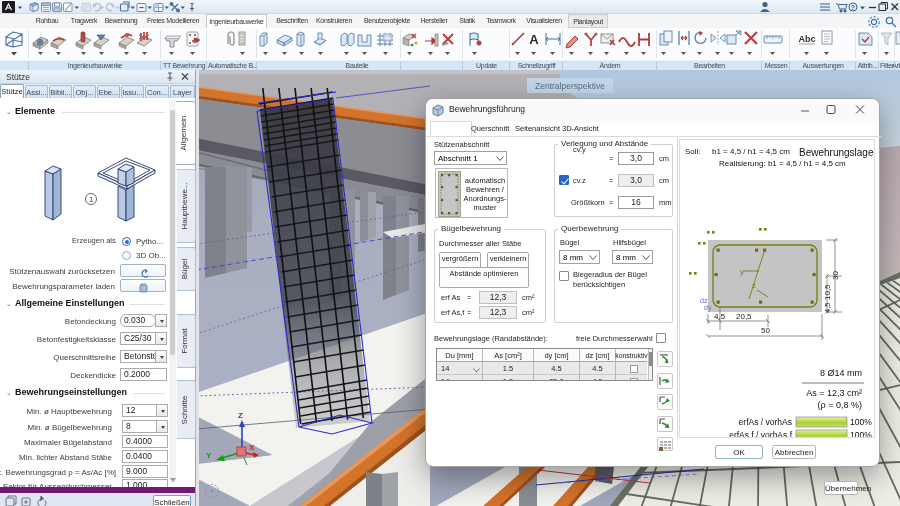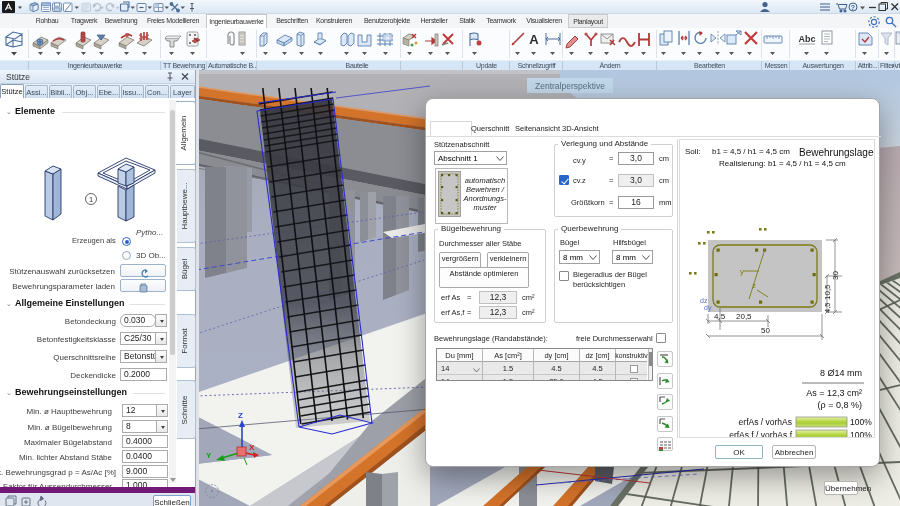--- a/index.html
+++ b/index.html
@@ -642,21 +642,21 @@
 
         <g stroke="#26386a" stroke-width="0.9" stroke-linejoin="round">
           <path d="M118 71 L126 74 L126 88 L118 85 Z" fill="#c3d2e8"></path>
           <path d="M126 74 L134 69 L134 85 L126 88 Z" fill="#aec1dc"></path>
           <path d="M118 71 L126 66 L134 69 L126 74 Z" fill="#dde6f2"></path>
         </g>
       </svg>
       <div class="plabel" style="left:72px;top:138px;width:92px;text-align:left;font-size:7.5px;">Erzeugen als</div>
       <div style="position:absolute;left:122px;top:139px;width:9px;height:9px;border:1px solid #2a66c8;border-radius:50%;background:#fff;"></div>
       <div style="position:absolute;left:124.5px;top:141.5px;width:4px;height:4px;border-radius:50%;background:#2a66c8;"></div>
-      <div class="plabel" style="left:136px;top:130px;text-align:right;font-style:italic;">Pytho...</div>
+      <div class="plabel" style="left:136px;top:139px;text-align:right;">Pytho...</div>
       <div style="position:absolute;left:122px;top:153px;width:9px;height:9px;border:1px solid #9ab;border-radius:50%;background:#f8fafc;"></div>
       <div class="plabel" style="left:136px;top:153px;text-align:left;">3D Ob...</div>
 
       <div class="plabel" style="left:0px;top:169px;width:115px;">Stützenauswahl zurücksetzen</div>
       <div class="pbtn" style="left:120px;top:166px;width:46px;"><svg width="44" height="11">
             <path d="M25 2 a3.5 3.5 0 1 0 2 6" fill="none" stroke="#4a7ab0" stroke-width="1.3"></path>
             <path d="M24 1 l3 2 l-3 2.4 z" fill="#4a7ab0"></path>
           </svg></div>
       <div class="plabel" style="left:0px;top:184px;width:115px;">Bewehrungsparameter laden</div>
       <div class="pbtn" style="left:120px;top:181px;width:46px;"><svg width="44" height="11">
@@ -725,34 +725,46 @@
           <rect x="18" y="4" width="8" height="8" rx="1"></rect>
             <path d="M20 8 h4 m-2 -2 v4"></path>
           <path d="M38 5 a4 4 0 1 0 3 1.4"></path>
             <path d="M37 2 l2.6 2.8 l-3.4 1.8 z" fill="#5a6a80"></path>
         </g>
       </svg>
       <div id="pclose">Schließen</div>
     </div>
   </div>
   <div class="abs" id="dlg">
+    <div id="dlg-title">
+      <svg width="14" height="14" style="position:absolute;left:5px;top:4px">
+        <path d="M2 5 l5 -3 l5 2 v6 l-5 3 l-5 -2 z" fill="#b8c9dc" stroke="#5a7a9c" stroke-width="0.9"></path>
+        <path d="M2 5 l5 2 l5 -3 M7 7 v6" fill="none" stroke="#5a7a9c" stroke-width="0.8"></path>
+      </svg>
+      <div style="position:absolute;left:23px;top:4.5px;font-size:8.5px;color:#1a1a1a;">Bewehrungsführung</div>
+      <svg width="80" height="16" style="position:absolute;right:0px;top:4px">
+        <path d="M2 8 h8" stroke="#666" stroke-width="1.1"></path>
+        <rect x="28" y="2.5" width="8" height="8" rx="1.5" fill="none" stroke="#444" stroke-width="1"></rect>
+        <path d="M57 2.5 l8 8 M65 2.5 l-8 8" stroke="#444" stroke-width="1"></path>
+      </svg>
+    </div>
 
     <div style="position:absolute;left:0px;top:36.5px;width:455px;height:1px;background:#dcdcdc;"></div>
     <div class="dtab" style="left:4px;top:22px;width:42px;height:15px;background:#fff;border:1px solid #d8d8d8;border-bottom:1px solid #fff;line-height:14px;z-index:2;">Querschnitt</div>
     <div class="dtab" style="left:49px;top:23px;width:45px;line-height:13px;">Seitenansicht</div>
     <div class="dtab" style="left:96px;top:23px;width:40px;line-height:13px;">3D-Ansicht</div>
 
     <div class="dlabel" style="left:8px;top:41px;">Stützenabschnitt</div>
     <div style="position:absolute;left:8px;top:52px;width:73px;height:14px;border:1px solid #a0a0a0;background:#fff;">
       <div style="position:absolute;left:3px;top:2px;font-size:8px;">Abschnitt 1</div>
       <svg width="8" height="6" style="position:absolute;right:2px;top:4px">
           <path d="M0.5 0.5 l3.5 4 l3.5 -4" fill="none" stroke="#555" stroke-width="1"></path>
         </svg>
     </div>
-    <div style="position:absolute;left:9px;top:69px;width:73px;height:56px;border:1px solid #b8b8b8;background:#fff;font-style:italic;">
+    <div style="position:absolute;left:9px;top:69px;width:73px;height:50px;border:1px solid #b8b8b8;background:#fff;">
       <svg width="23" height="46" style="position:absolute;left:2px;top:2px">
         <rect x="0.5" y="0.5" width="22" height="45" fill="#c6c6c6" stroke="#909090" stroke-width="0.8"></rect>
         <rect x="3" y="3" width="17" height="40" fill="none" stroke="#8a8a30" stroke-width="1" stroke-dasharray="1.5 1.2"></rect>
         <g fill="#5a5a20">
           <rect x="3" y="3" width="2.2" height="2.2"></rect>
             <rect x="17.5" y="3" width="2.2" height="2.2"></rect>
           <rect x="3" y="41" width="2.2" height="2.2"></rect>
             <rect x="17.5" y="41" width="2.2" height="2.2"></rect>
           <rect x="3" y="15" width="2.2" height="2.2"></rect>
             <rect x="17.5" y="15" width="2.2" height="2.2"></rect>
@@ -760,21 +772,21 @@
             <rect x="17.5" y="28" width="2.2" height="2.2"></rect>
           <rect x="10" y="3" width="2.2" height="2.2"></rect>
             <rect x="10" y="41" width="2.2" height="2.2"></rect>
         </g>
       </svg>
       <div style="position:absolute;left:26px;top:7px;width:46px;font-size:7.5px;line-height:9px;text-align:center;color:#222;">automatisch Bewehren / Anordnungs- muster</div>
     </div>
 
     <div class="fieldset" style="left:128px;top:45px;width:119px;height:73px;"></div>
     <div class="legend" style="left:132px;top:40px;">Verlegung und Abstände</div>
-    <div class="dlabel" style="left:147px;top:57px;">cv.y</div>
+    <div class="dlabel" style="left:147px;top:46px;">cv.y</div>
     <div class="dlabel" style="left:183px;top:55px;">=</div>
     <div class="dfield" style="left:192px;top:53px;width:36px;">3,0</div>
     <div class="dlabel" style="left:233px;top:55px;">cm</div>
     <div class="cb checked" style="left:133px;top:76px;"></div>
     <div class="dlabel" style="left:147px;top:77px;">cv.z</div>
     <div class="dlabel" style="left:183px;top:77px;">=</div>
     <div class="dfield dis" style="left:192px;top:75px;width:36px;">3,0</div>
     <div class="dlabel" style="left:233px;top:77px;">cm</div>
     <div class="dlabel" style="left:145px;top:99px;">Größtkorn</div>
     <div class="dlabel" style="left:183px;top:99px;">=</div>

